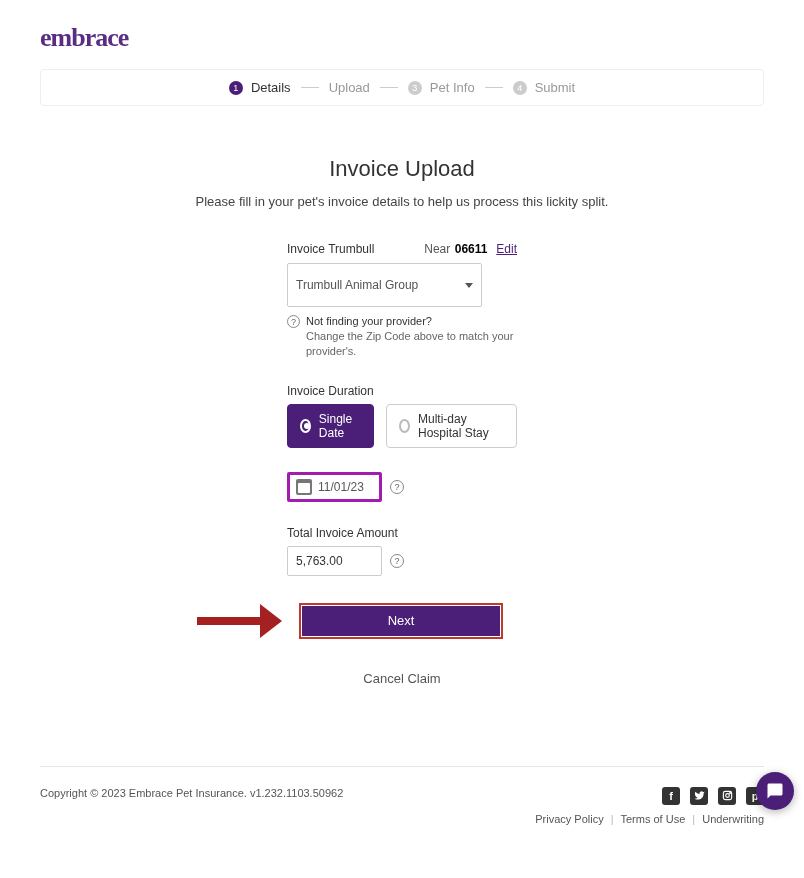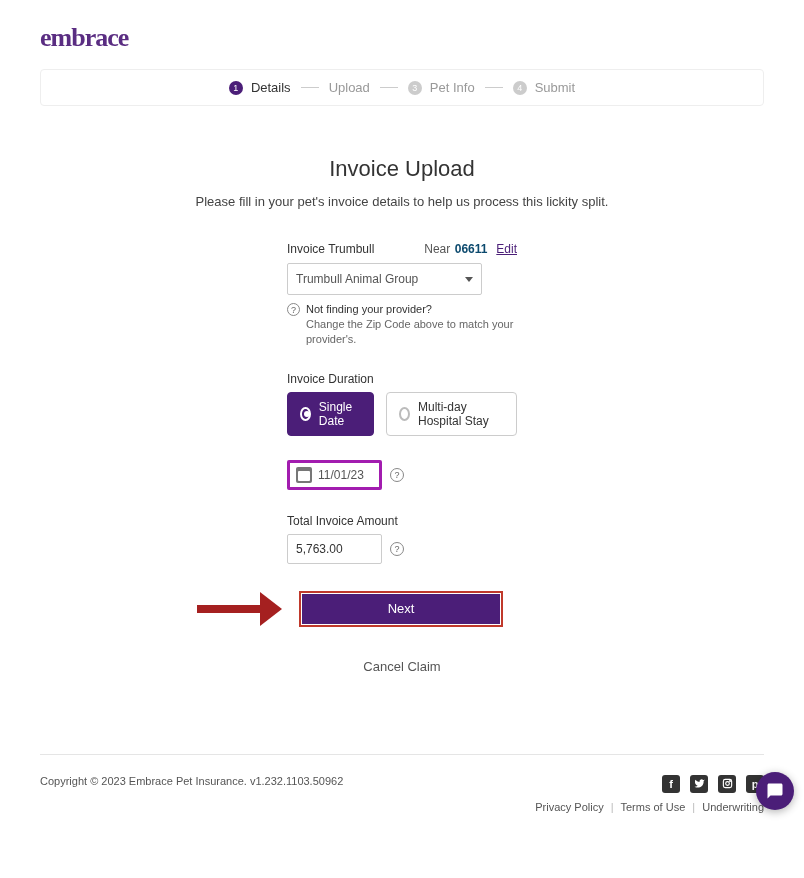--- a/index.html
+++ b/index.html
@@ -83,25 +83,25 @@
     margin-bottom: 6px;
     display: block;
   }
   .label-row {
     display: flex;
     justify-content: space-between;
     align-items: baseline;
     margin-bottom: 6px;
   }
   .near-text { font-size: 12px; color: #555; }
-  .near-zip { font-size: 12px; color: #0c4a6e; font-weight: 600; }
+  .near-zip { font-size: 12px; color: #000000; font-weight: 600; }
   .edit-link { font-size: 12px; color: #4b1e78; text-decoration: underline; cursor: pointer; }
   .select-box {
     width: 195px;
-    height: 32px;
+    height: 44px;
     border: 1px solid #ccc;
     border-radius: 2px;
     font-size: 12px;
     padding: 0 8px;
     display: flex;
     align-items: center;
     justify-content: space-between;
     color: #555;
     background: #fff;
     cursor: pointer;

